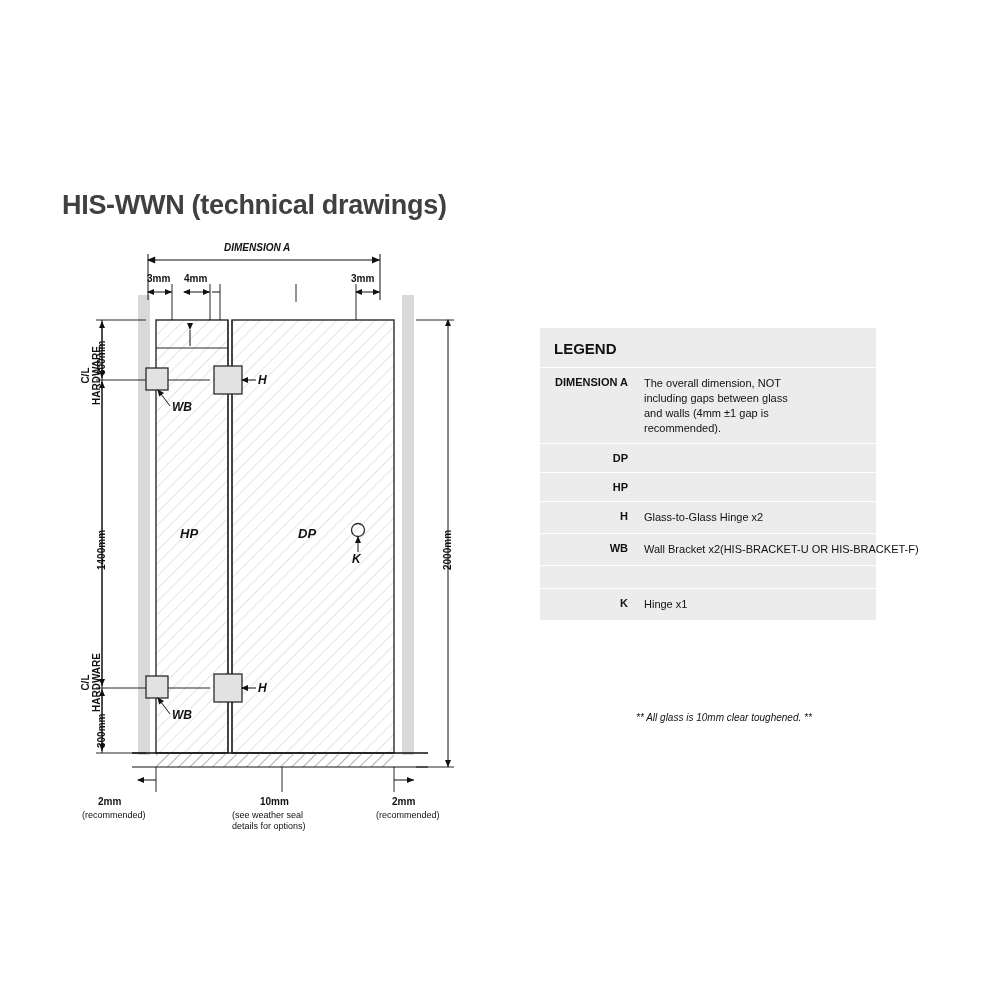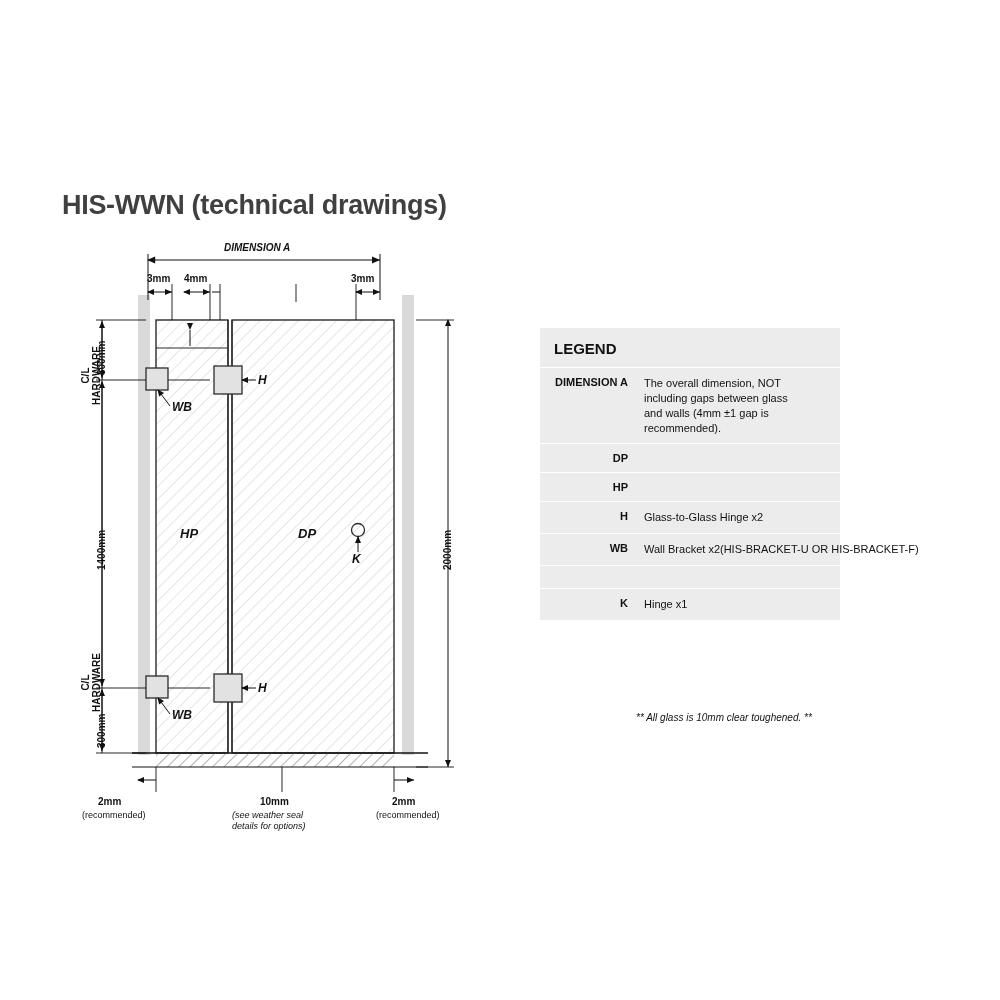--- a/index.html
+++ b/index.html
@@ -35,30 +35,30 @@
   }
   #drawing svg { display:block; }
 
   .lbl {
     position: absolute;
     font-size: 10px;
     color: #111;
     white-space: nowrap;
   }
   .lbl.b { font-weight: bold; }
-  .lbl.i { font-style: italic; }
+  .lbl.i { }
   .lbl.bi { font-weight: bold; font-style: italic; }
   .rot90 { transform: rotate(-90deg); transform-origin: left top; }
 
   
   #legend {
     position: absolute;
     left: 540px;
     top: 328px;
-    width: 300px;
+    width: 336px;
     background: #ececec;
     font-size: 11px;
   }
   #legend .legend-title {
     padding: 12px 14px 10px 14px;
     font-size: 15px;
     font-weight: bold;
     border-bottom: 1px solid #ffffff;
   }
   .legend-row {

